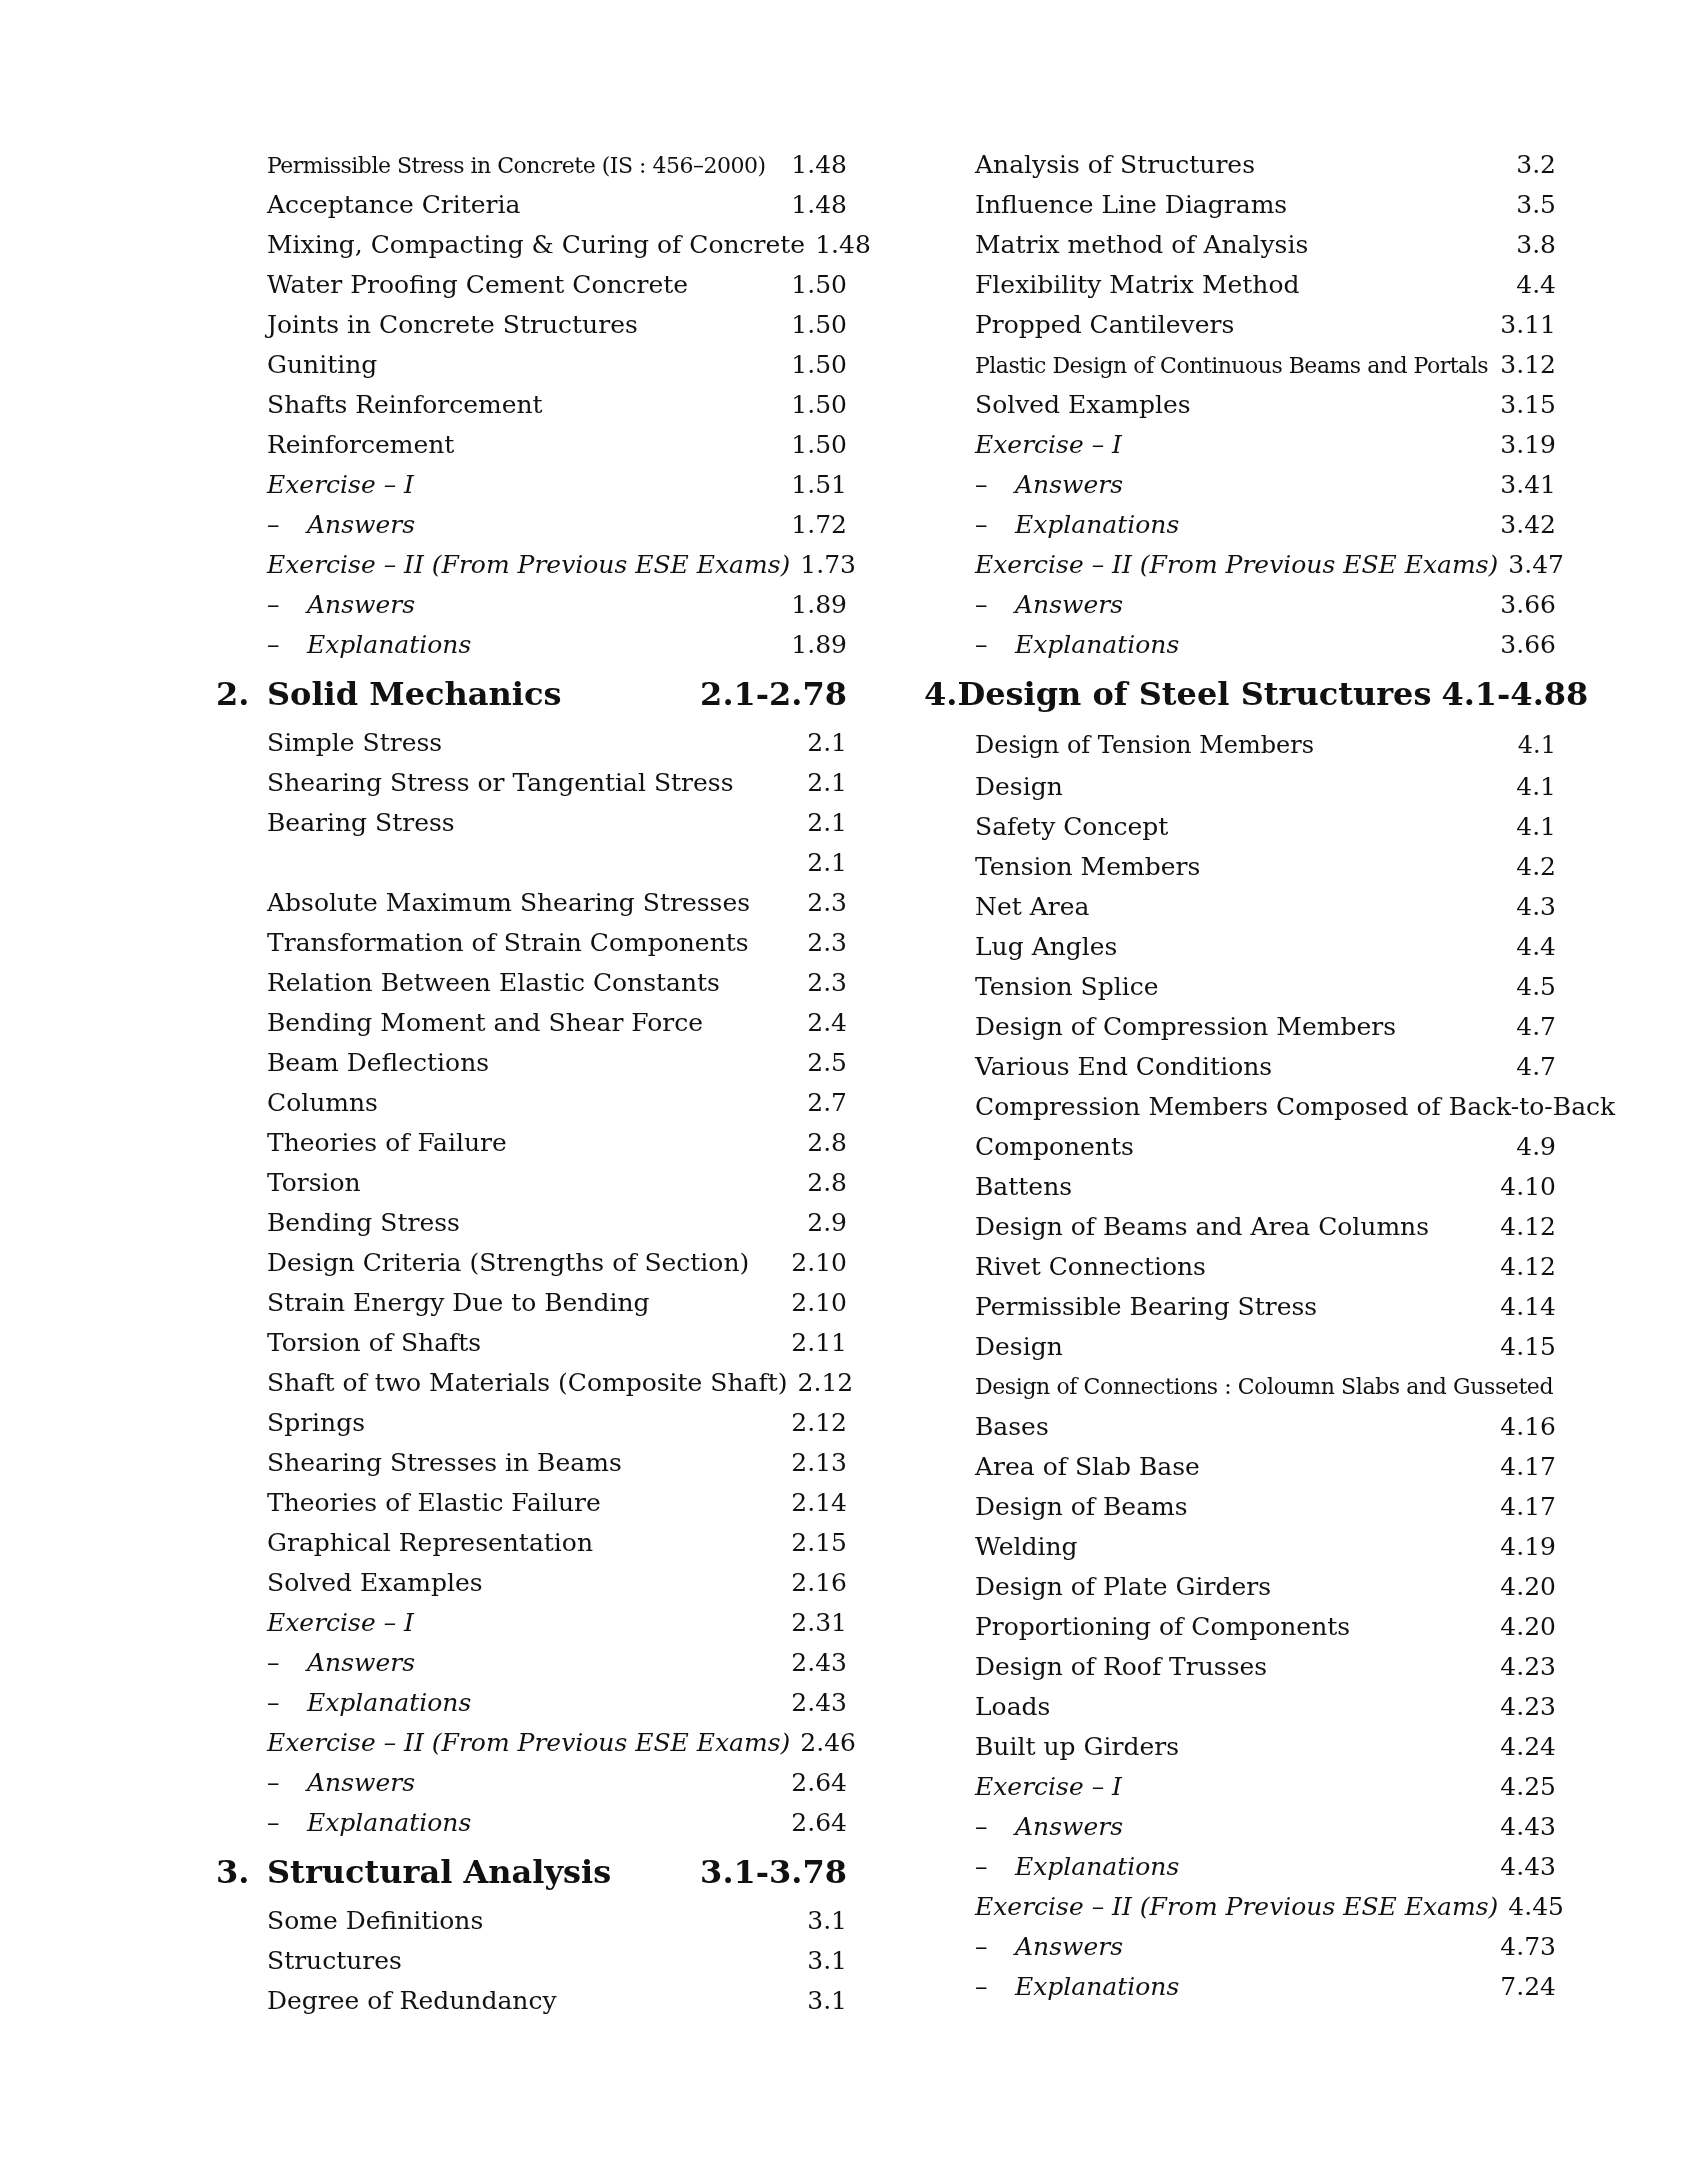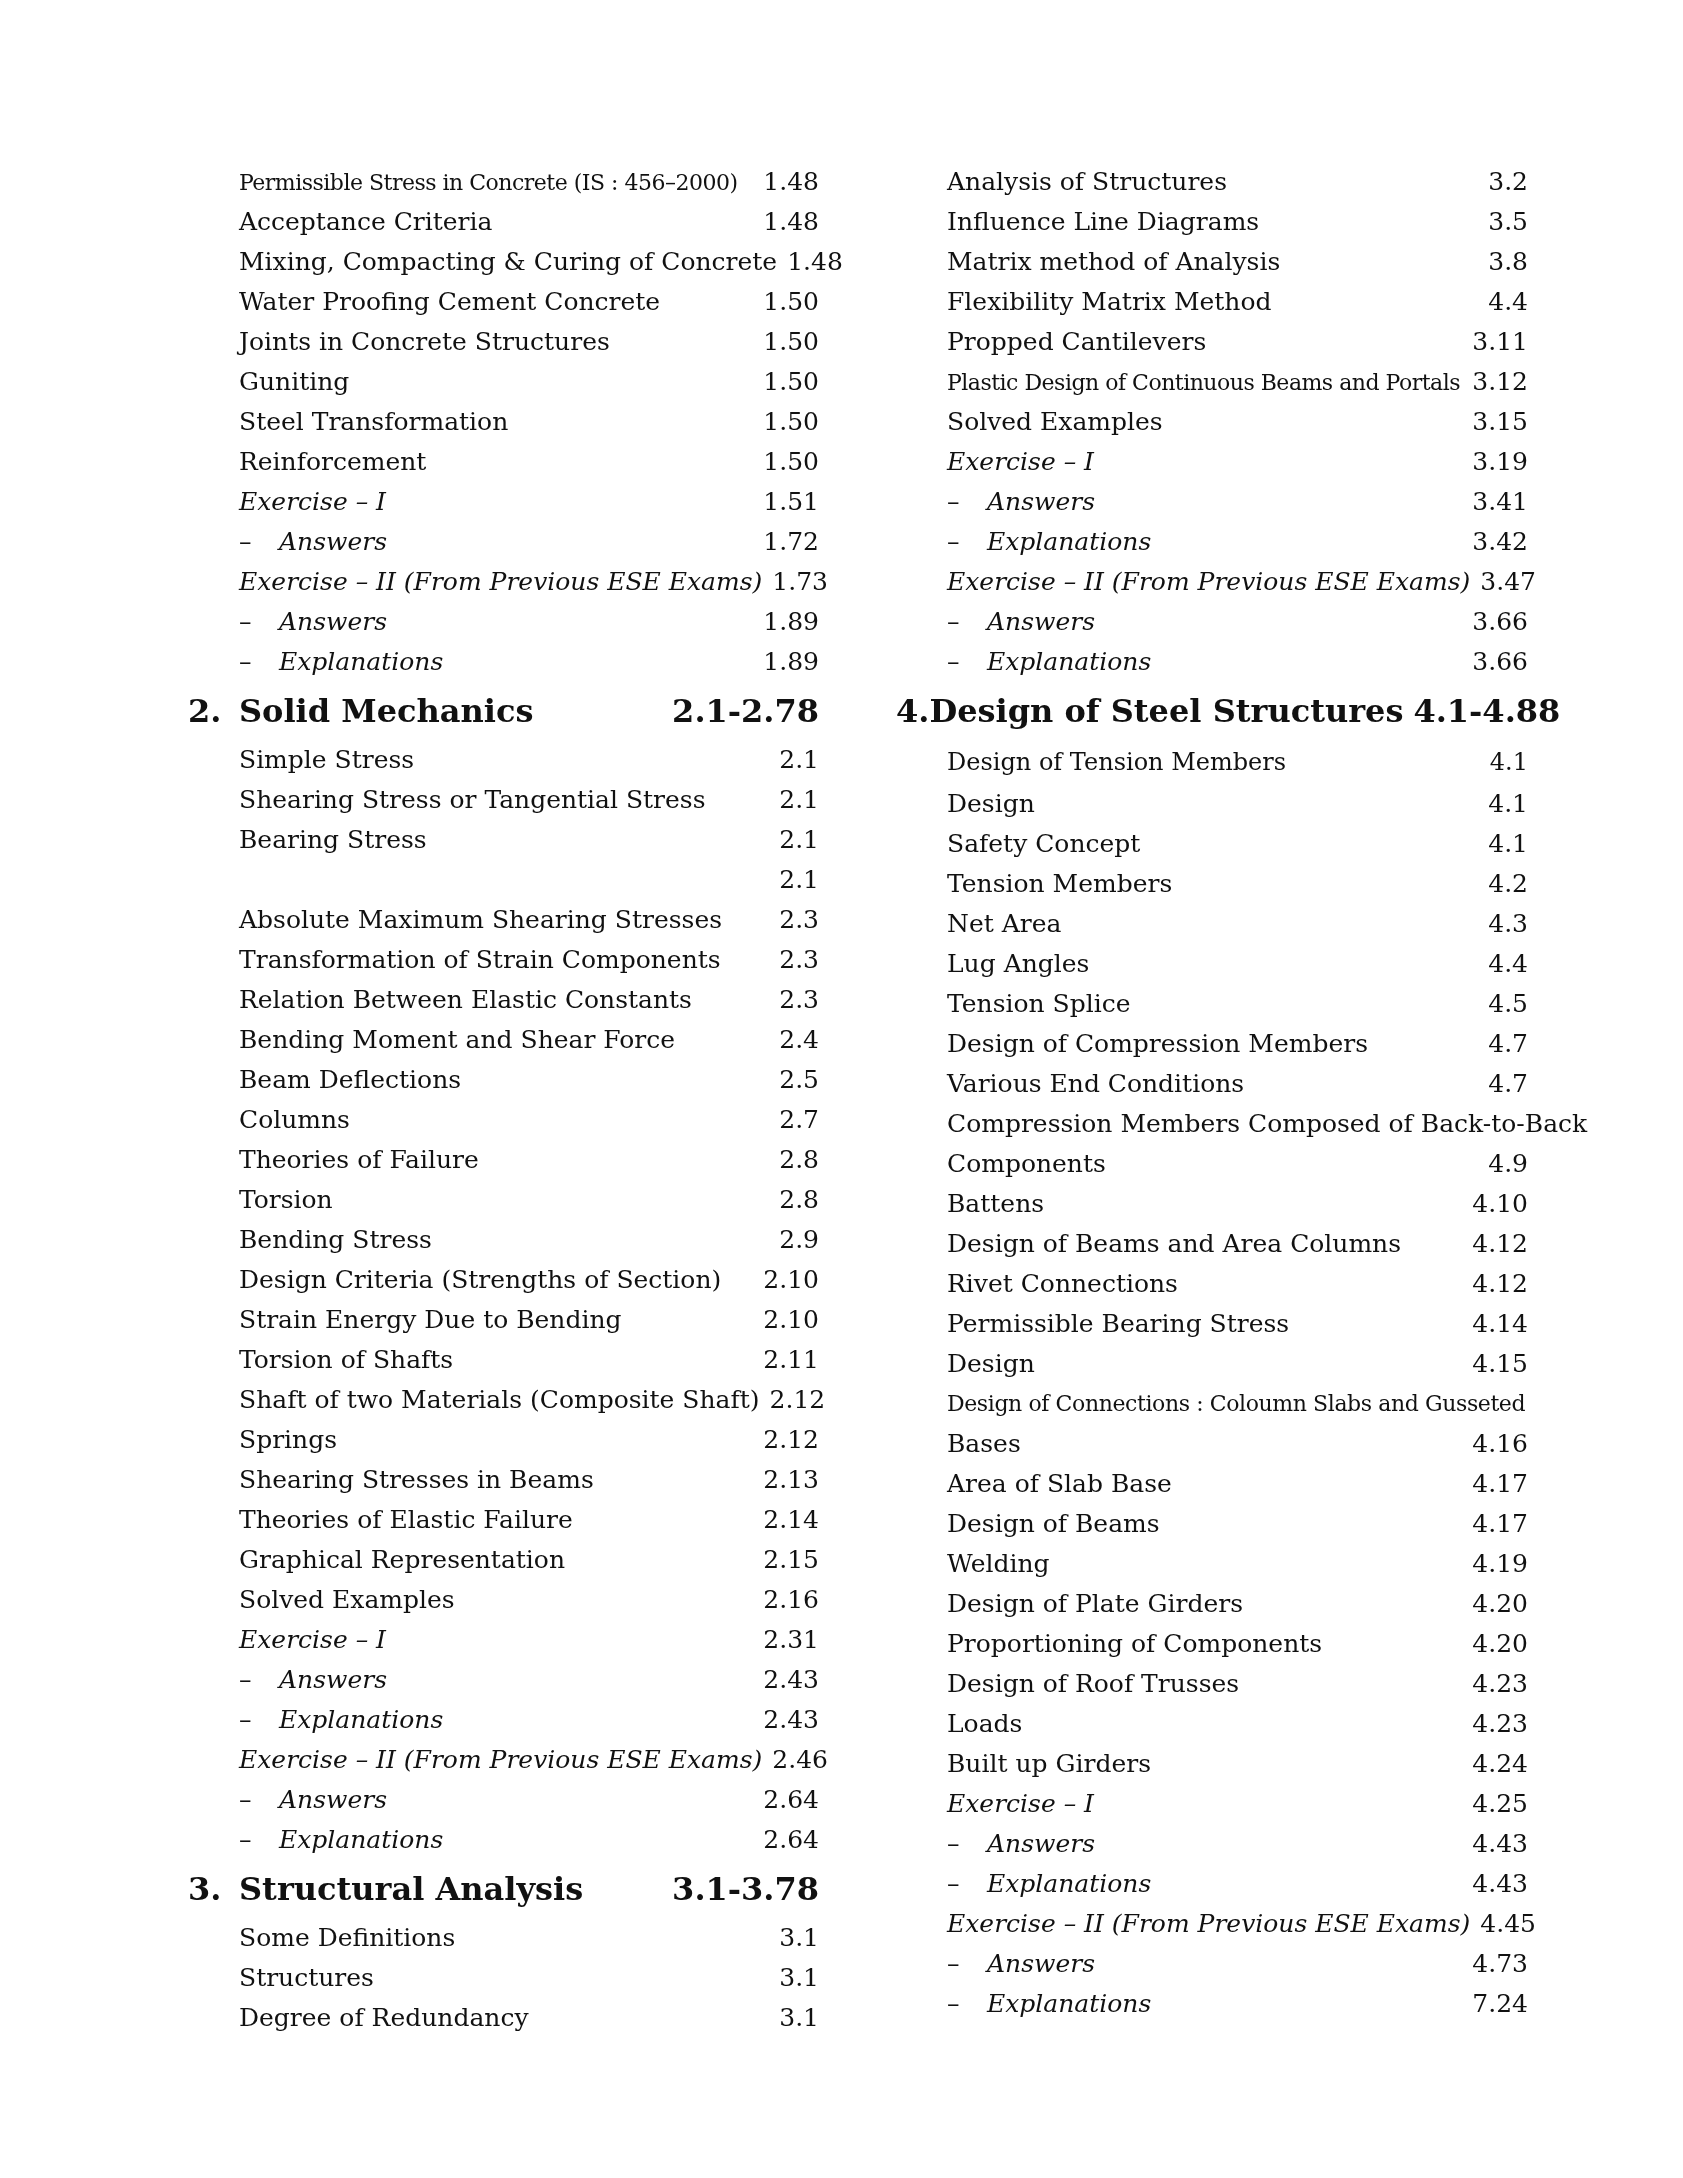--- a/index.html
+++ b/index.html
@@ -3,21 +3,21 @@
 <meta charset="utf-8">
 <style>
   html, body { margin: 0; padding: 0; }
   body {
     width: 1683px; height: 2178px;
     background: #ffffff;
     color: #111111;
     font-family: "DejaVu Serif", serif;
   }
   .page { position: relative; width: 1683px; height: 2178px; overflow: hidden; }
-  .toc-col { position: absolute; top: 162px; }
+  .toc-col { position: absolute; top: 145px; margin-left: 28px; }
   .toc-col.left  { left: 188px; width: 631px; }
   .toc-col.right { left: 896px; width: 632px; }
 
   .row {
     display: flex; align-items: baseline;
     font-size: 25px; line-height: 40px; height: 40px;
     padding-left: 51px; white-space: nowrap;
   }
   .row .row-label { flex: 0 1 auto; }
   .row .row-page  { margin-left: auto; padding-left: 10px; }
@@ -65,21 +65,21 @@
       </div>
       <div class="row">
         <span class="row-label">Joints in Concrete Structures</span>
         <span class="row-page">1.50</span>
       </div>
       <div class="row">
         <span class="row-label">Guniting</span>
         <span class="row-page">1.50</span>
       </div>
       <div class="row">
-        <span class="row-label">Steel Transformation</span>
+        <span class="row-label">Shafts Reinforcement</span>
         <span class="row-page">1.50</span>
       </div>
       <div class="row">
         <span class="row-label">Reinforcement</span>
         <span class="row-page">1.50</span>
       </div>
       <div class="row italic">
         <span class="row-label">Exercise – I</span>
         <span class="row-page">1.51</span>
       </div>

